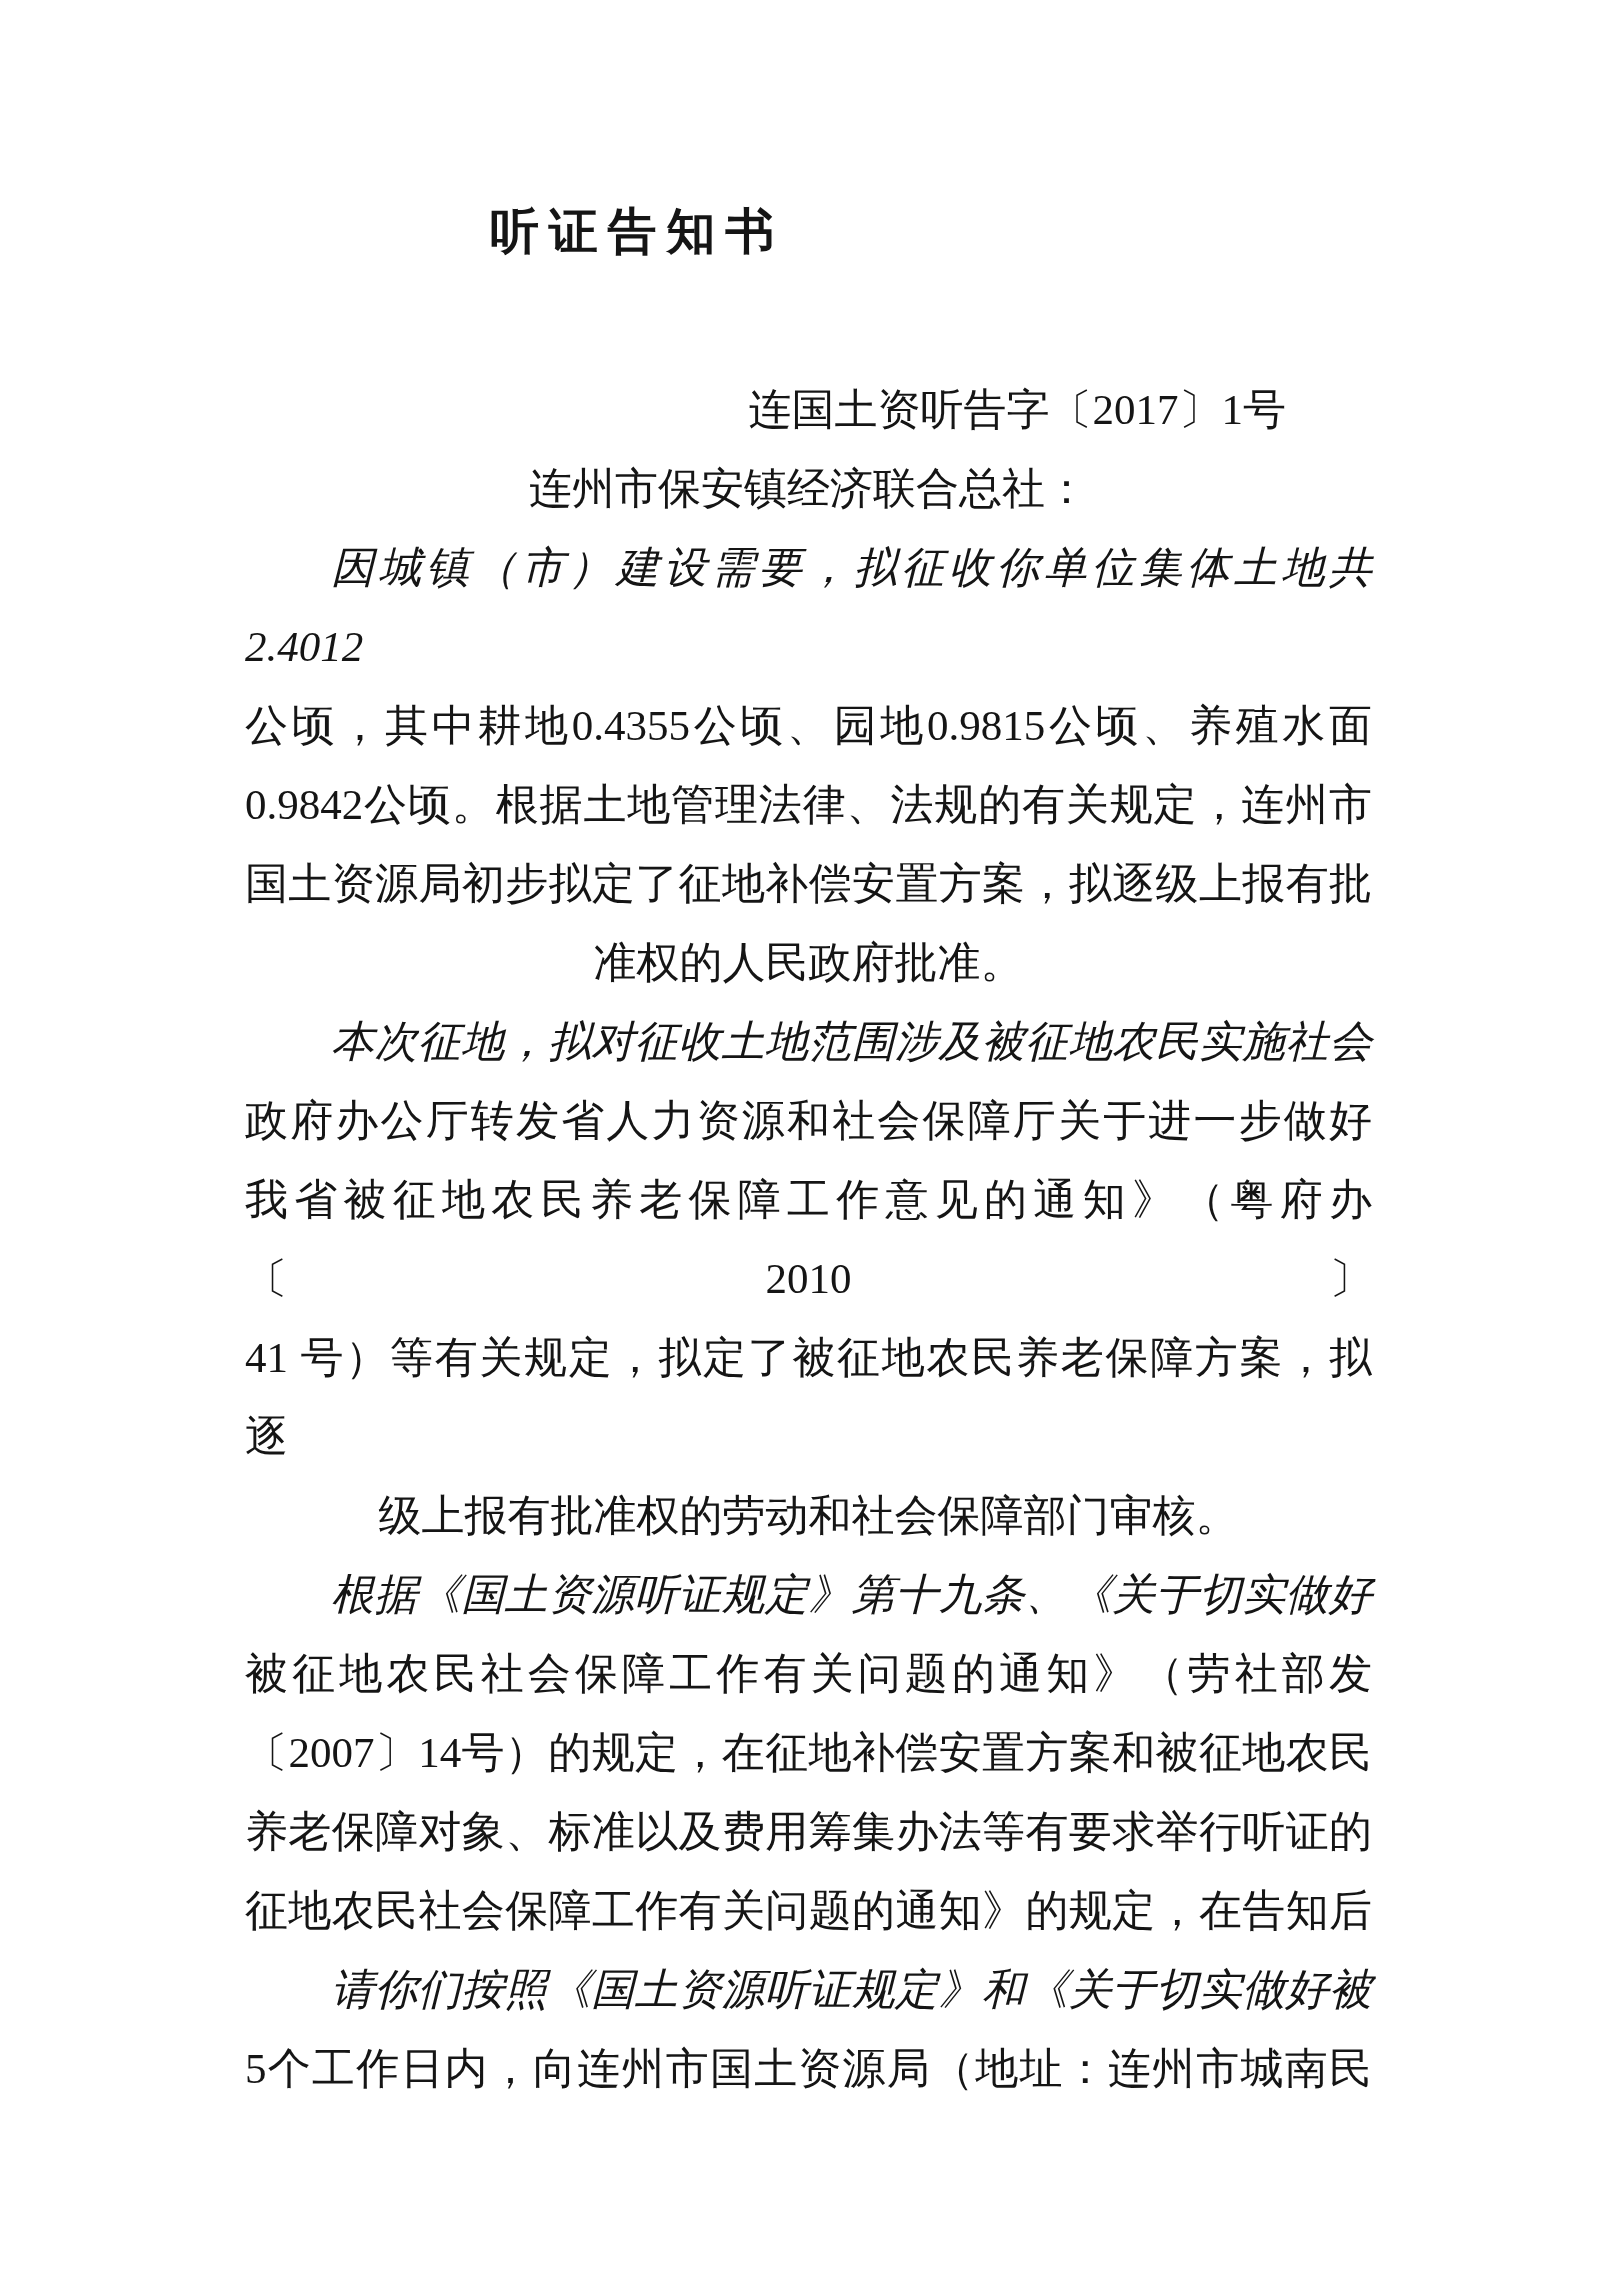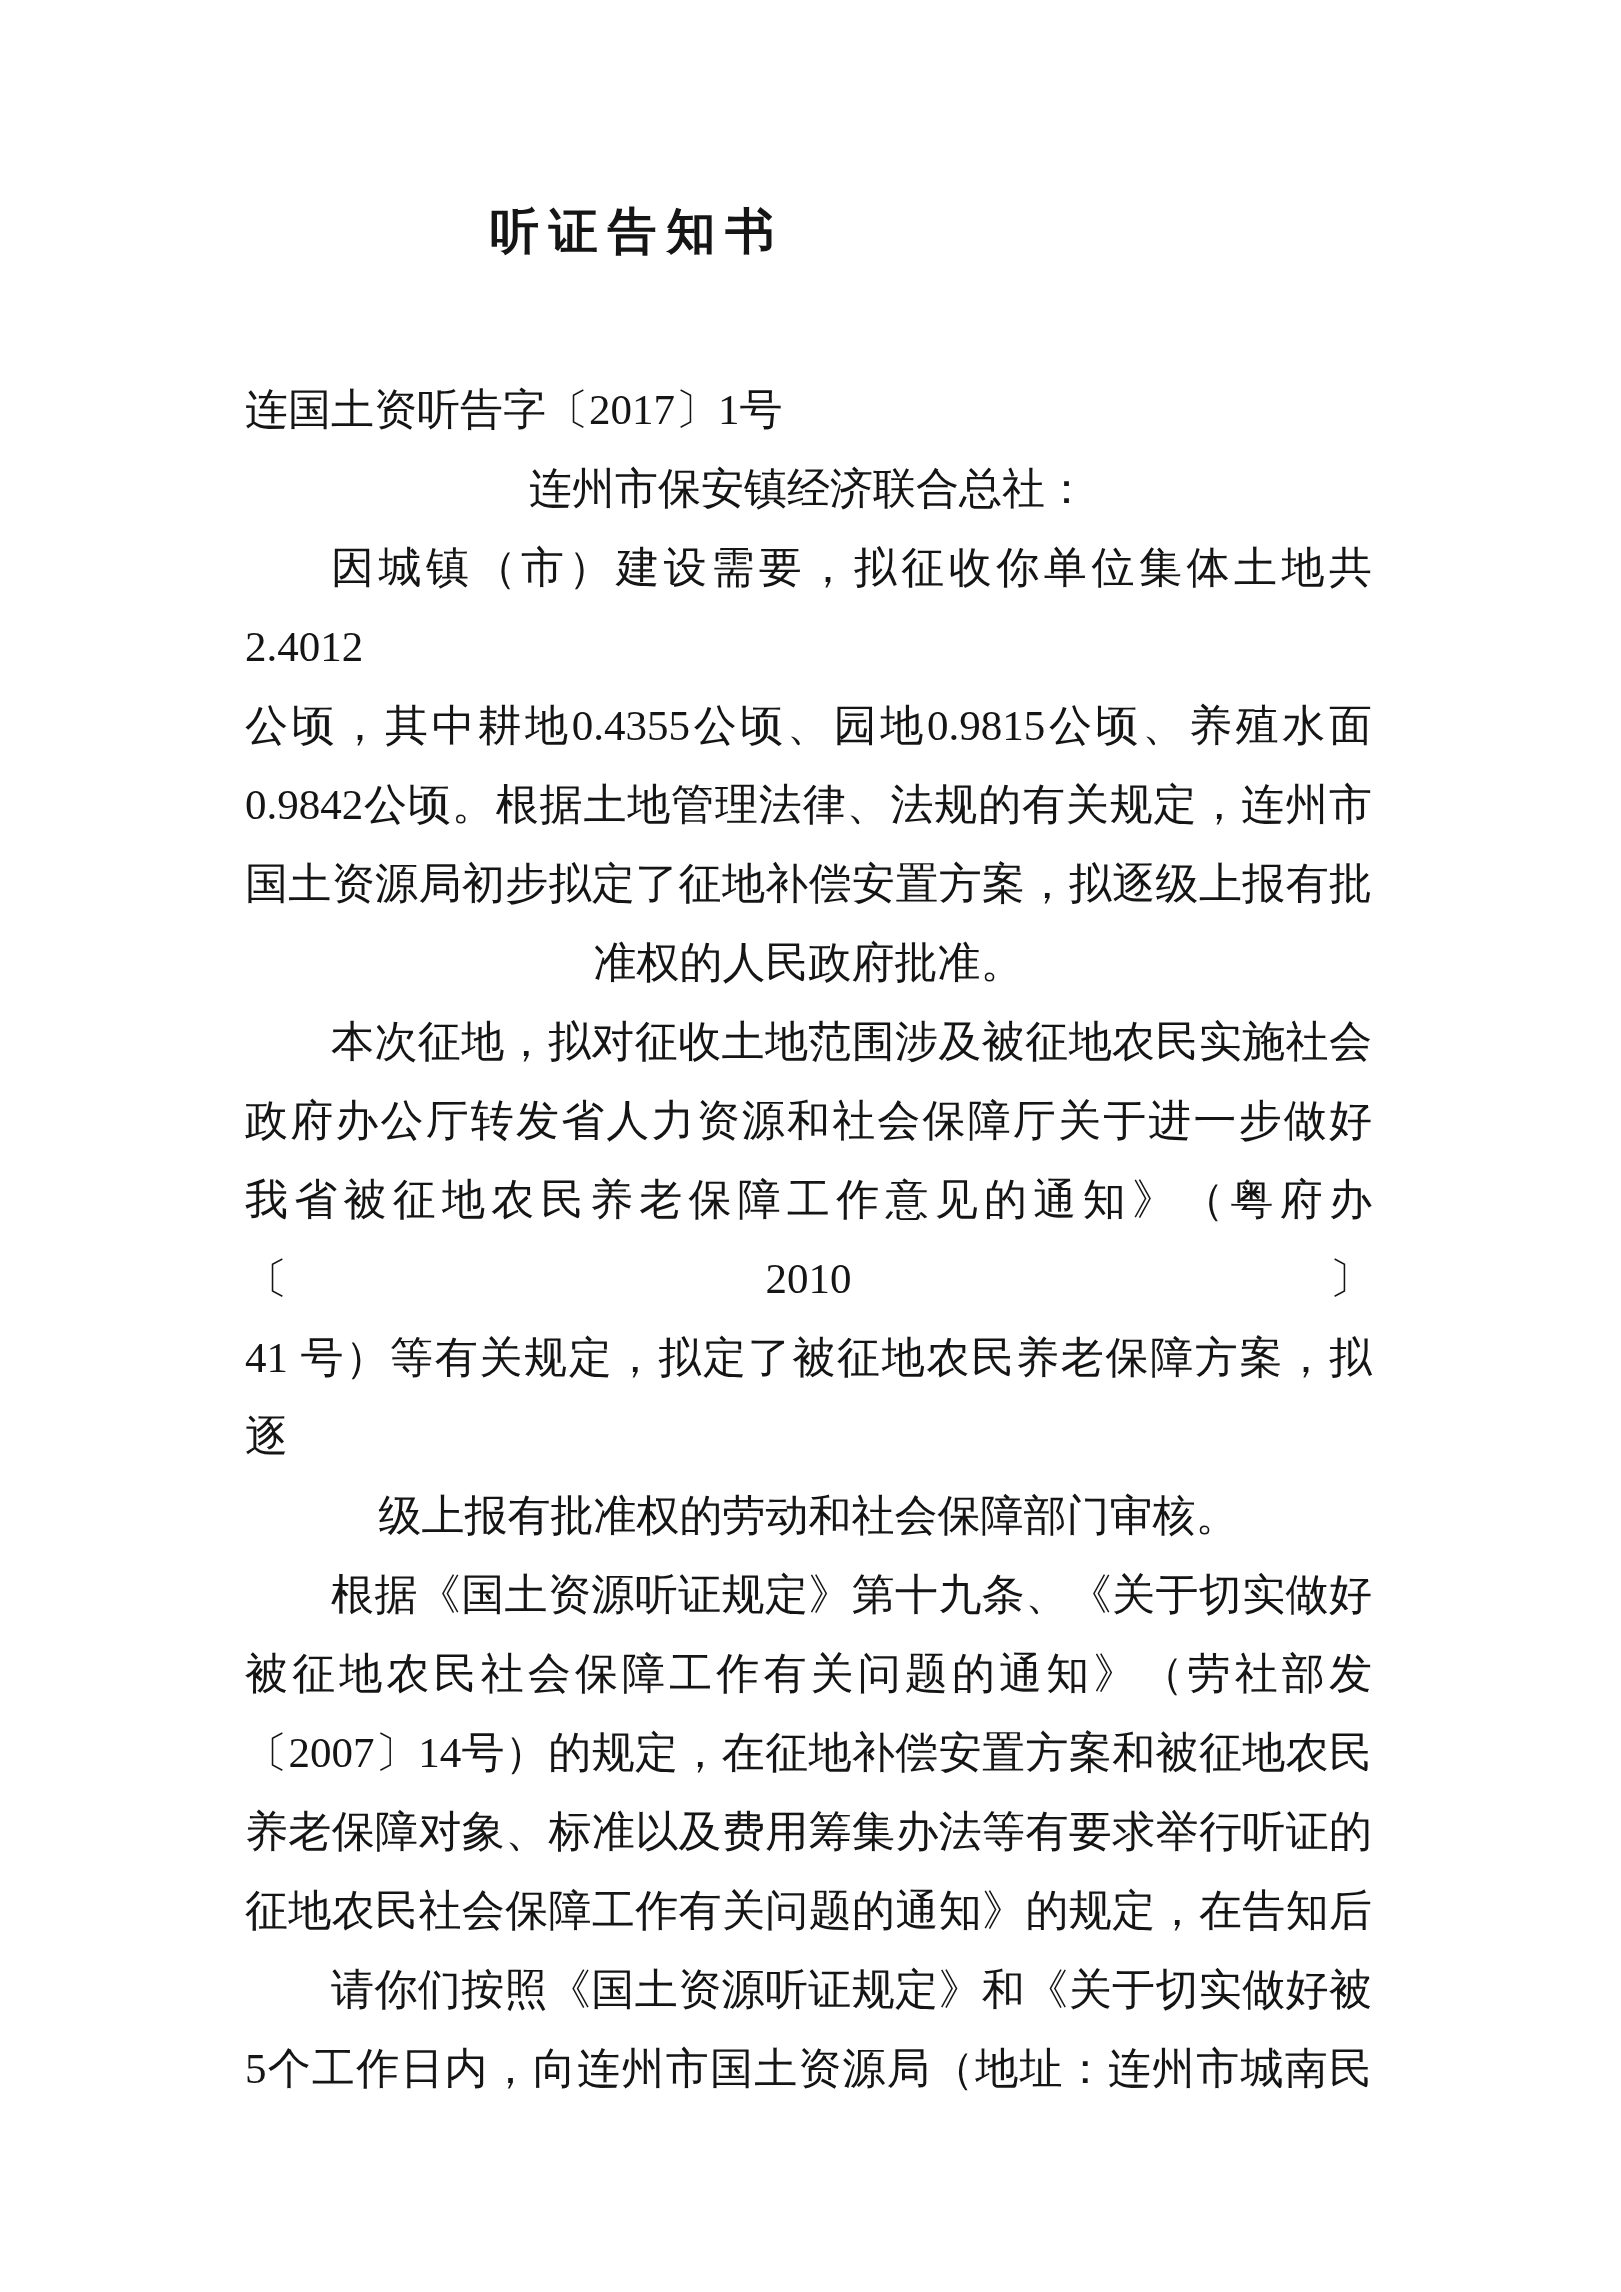--- a/index.html
+++ b/index.html
@@ -32,33 +32,34 @@
   .doc-body {
     position: absolute;
     top: 370px;
     left: 245px;
     width: 1127px;
     font-size: 43px;
     line-height: 79px;
     white-space: nowrap;
   }
   .doc-number {
-    text-align: left;
+    text-align: right;
     padding-right: 86px;
   }
   .ln {
     text-align: center;
   }
   .ln.fill {
     white-space: normal;
     text-align: justify;
     text-align-last: justify;
   }
   .ln.ind {
     text-indent: 86px;
+    font-style: italic;
   }
 </style>
 </head>
 <body>
 
 <div class="page">
 
   <h1 class="doc-title">听证告知书</h1>
 
   <div class="doc-body">

